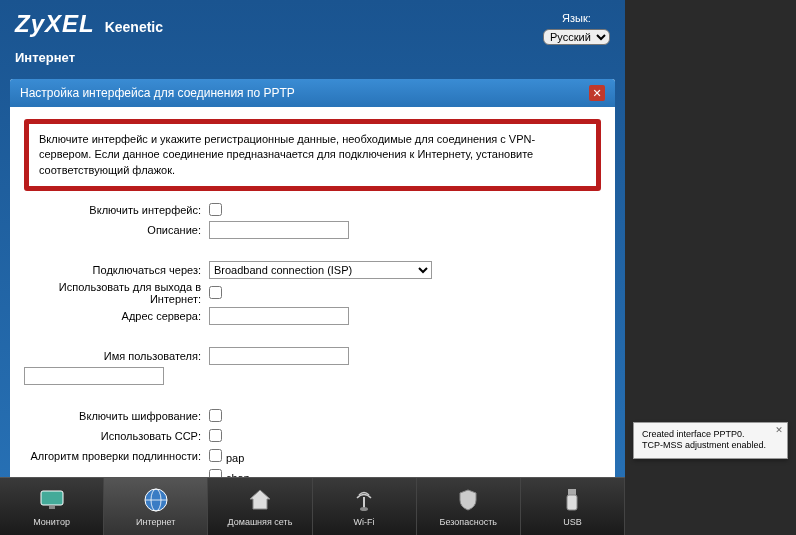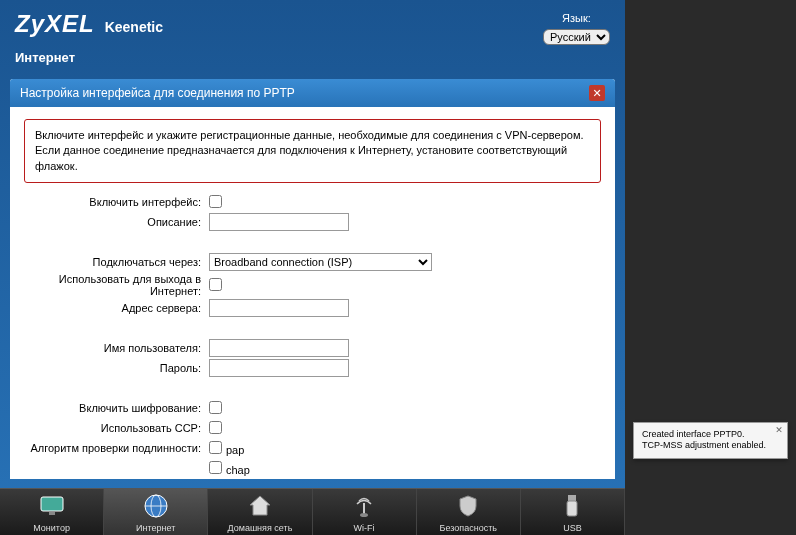--- a/index.html
+++ b/index.html
@@ -15,33 +15,33 @@
 .lang-select { font-size: 11px; padding: 0 2px; border-radius: 6px; }
 
 .breadcrumb-bar { padding: 5px 15px; }
 .breadcrumb { color: #fff; font-size: 13px; font-weight: bold; }
 
 .panel { margin: 8px 10px 0; background: #fff; border-radius: 3px 3px 0 0; height: 400px; overflow: hidden; }
 .panel-title { background: linear-gradient(to bottom, #3a8cd4, #2873b8); color: #fff; font-size: 12px; padding: 6px 10px; display: flex; justify-content: space-between; align-items: center; }
 .close-btn { width: 16px; height: 16px; background: #c0392b; color: #fff; display: flex; align-items: center; justify-content: center; font-size: 11px; cursor: pointer; border-radius: 2px; }
 
 .panel-body { padding: 12px 14px; }
-.instruction { font-size: 11px; border: 1px solid #b91c1c; padding: 8px 10px; margin-bottom: 10px; border-radius: 3px; line-height: 1.4; }
+.instruction { font-size: 11px; border: 5px solid #b91c1c; padding: 8px 10px; margin-bottom: 10px; border-radius: 3px; line-height: 1.4; }
 
 .form { font-size: 11px; }
 .form-row { display: flex; align-items: center; margin-bottom: 2px; min-height: 18px; }
 .form-row.spacer { height: 10px; }
 .form-label { width: 185px; text-align: right; padding-right: 8px; }
 .form-control { flex: 1; }
 .text-input { width: 140px; height: 18px; border: 1px solid #999; font-size: 11px; padding: 0 3px; }
 .select-input { width: 223px; height: 18px; border: 1px solid #999; font-size: 11px; background: #fff; }
 .checkbox { width: 13px; height: 13px; }
 .check-label { font-size: 11px; margin-left: 4px; }
 
-.nav-bar { position: absolute; bottom: 0; left: 0; width: 625px; height: 47px; background: linear-gradient(to bottom, #3a3a3a, #1a1a1a); display: flex; border-top: 1px solid #555; }
+.nav-bar { position: absolute; bottom: 0; left: 0; width: 625px; height: 58px; background: linear-gradient(to bottom, #3a3a3a, #1a1a1a); display: flex; border-top: 1px solid #555; }
 .nav-item { flex: 1; display: flex; flex-direction: column; align-items: center; justify-content: center; gap: 3px; cursor: pointer; border-right: 1px solid #444; }
 .nav-item.active { background: linear-gradient(to bottom, #555, #333); }
 .nav-icon { width: 28px; height: 28px; display: flex; align-items: center; justify-content: center; }
 .nav-label { color: #ddd; font-size: 9px; }
 
 .toast { position: absolute; right: 8px; bottom: 76px; width: 155px; background: #f5f5f5; border: 1px solid #999; padding: 6px 8px; font-size: 9px; line-height: 1.3; box-shadow: 0 2px 4px rgba(0,0,0,0.3); }
 .toast-close { position: absolute; top: 2px; right: 2px; width: 12px; height: 12px; font-size: 9px; color: #666; cursor: pointer; display: flex; align-items: center; justify-content: center; }
 </style>
 </head>
 <body>
@@ -93,21 +93,20 @@
         <div class="form-row">
           <div class="form-label">Адрес сервера:</div>
           <div class="form-control"><input type="text" class="text-input" style=""></div>
         </div>
         <div class="form-row spacer"></div>
         <div class="form-row">
           <div class="form-label">Имя пользователя:</div>
           <div class="form-control"><input type="text" class="text-input" style=""></div>
         </div>
         <div class="form-row">
-          <div class="form-label">Пароль:</div>
           <div class="form-control"><input type="password" class="text-input" style=""></div>
         </div>
         <div class="form-row spacer"></div>
         <div class="form-row">
           <div class="form-label">Включить шифрование:</div>
           <div class="form-control"><input type="checkbox" class="checkbox" style=""></div>
         </div>
         <div class="form-row">
           <div class="form-label">Использовать CCP:</div>
           <div class="form-control"><input type="checkbox" class="checkbox" style=""></div>

